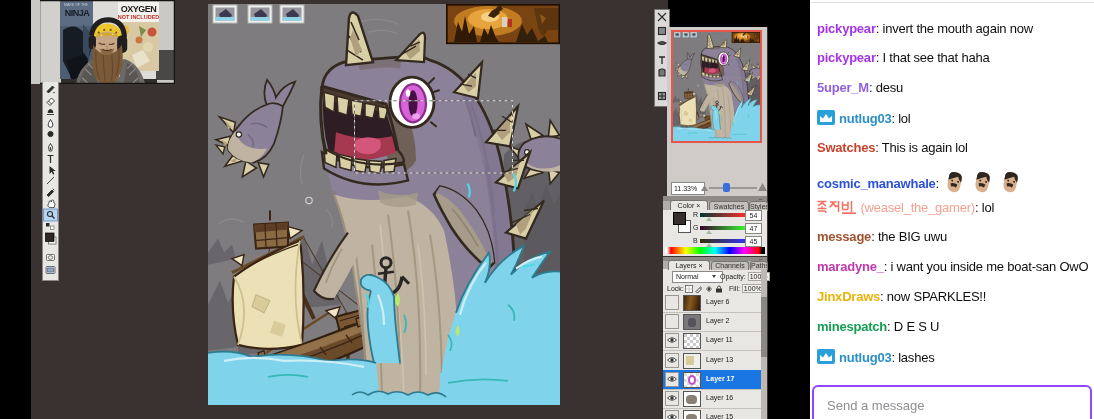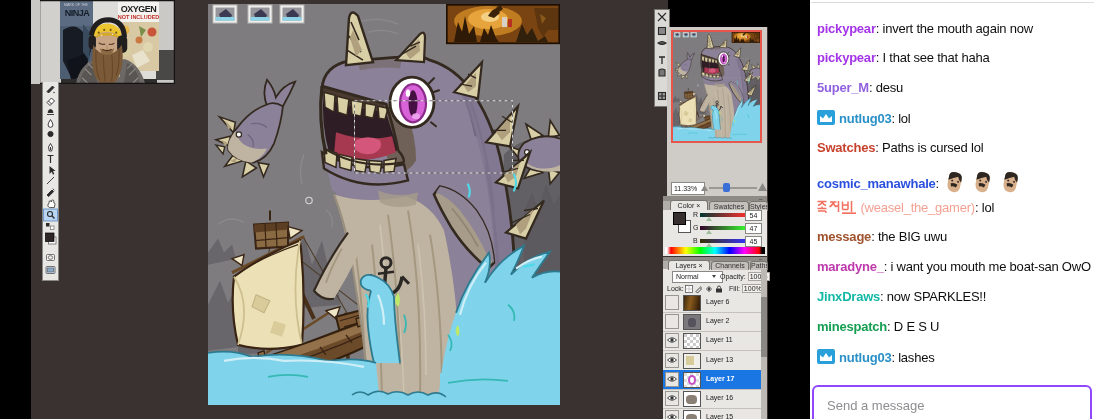--- a/index.html
+++ b/index.html
@@ -626,21 +626,21 @@
 <div class="abs" style="left:810px;top:0;width:284px;height:419px;background:#fff;"></div>
 <div class="abs" style="left:811px;top:2px;width:283px;height:1px;background:#dcdcdc;"></div>
 <div id="chat" class="abs" style="left:810px;top:0;width:284px;height:419px;font-size:13px;color:#0e0e10;letter-spacing:-0.22px;">
     <div style="position: absolute; left: 7px; top: 20.5px; width: 280px; line-height: 16px; white-space: nowrap;"><b style="color:#a434e8">pickypear</b><span>: invert the mouth again now</span></div>
     <div style="position: absolute; left: 7px; top: 50.35px; width: 280px; line-height: 16px; white-space: nowrap;"><b style="color:#a434e8">pickypear</b><span>: I that see that haha</span></div>
     <div style="position: absolute; left: 7px; top: 80.2px; width: 280px; line-height: 16px; white-space: nowrap;"><b style="color:#9061e0">5uper_M</b><span>: desu</span></div>
     <div style="position: absolute; left: 7px; top: 110.05px; width: 280px; line-height: 16px; white-space: nowrap;"><svg width="18" height="15" viewBox="0 0 18 15" style="vertical-align:-2px;margin-right:4px;">
         <rect width="18" height="15" rx="2" fill="#2aa0db"></rect>
         <path d="M3 12 V6 l3 2.5 L9 4 l3 4.5 L15 6 v6 z" fill="#fff"></path>
       </svg><b style="color:#2a90c8">nutlug03</b><span>: lol</span></div>
-    <div style="position: absolute; left: 7px; top: 139.9px; width: 280px; line-height: 16px; white-space: nowrap;"><b style="color:#c8432e">Swatches</b><span>: Paths is cursed lol</span></div>
+    <div style="position: absolute; left: 7px; top: 139.9px; width: 280px; line-height: 16px; white-space: nowrap;"><b style="color:#c8432e">Swatches</b><span>: This is again lol</span></div>
     <div style="position: absolute; left: 7px; top: 169.75px; width: 280px; line-height: 16px; white-space: nowrap;"><b style="color:#2b50de">cosmic_manawhale</b><span>:</span> <svg width="25" height="25" viewBox="0 0 25 25" style="vertical-align:-7px;margin-right:3px;">
         <g transform="rotate(12 12 12)">
           <path d="M6 6 Q6 2 12 2 Q19 2 19 8 L19 16 Q19 22 13 22 Q7 22 6 15 z" fill="#d9b08c"></path>
           <path d="M6 8 Q5 2 12 2 Q19 2 19 8 L19 11 Q16 9 15 6 Q11 8 6 11 z" fill="#2e2620"></path>
           <path d="M9 14 q3 -2 7 0 l-1 3 q-3 -1 -5 0 z" fill="#2e2620"></path>
           <circle cx="10" cy="11" r="1" fill="#2e2620"></circle>
           <circle cx="16" cy="11" r="1" fill="#2e2620"></circle>
         </g>
       </svg><svg width="25" height="25" viewBox="0 0 25 25" style="vertical-align:-7px;margin-right:3px;">
         <g transform="rotate(12 12 12)">
@@ -661,22 +661,22 @@
       </svg></div>
     <div style="position: absolute; left: 7px; top: 199.6px; width: 280px; line-height: 16px; white-space: nowrap;"><svg width="40" height="14" viewBox="0 0 40 14" style="vertical-align:-2px;">
         <g stroke="#f2705f" stroke-width="1.5" fill="none">
           <path d="M0.5 1.5 h9 M5 1.5 q0 2.5 -4 4 M5.5 2.5 q0.5 2 3.5 3 M5 6.5 v2 M0.5 8.5 h9 M1 11 h7 q1 0 1 2"></path>
           <path d="M13 2 h6.5 M16 2 q0 3 -3.5 5 M16.5 3 q0.5 2.5 3 4 M21.5 1 v11 M21.5 6 h-2.5"></path>
           <path d="M25.5 1.5 v8 M31 1.5 v8 M25.5 5 h5.5 M25.5 9.5 h5.5 M34.5 1 v11"></path>
           <path d="M25 13.2 h14" stroke-width="1.7"></path>
         </g>
       </svg><span style="color:#f4a193"> (weasel_the_gamer)</span><span>: lol</span></div>
     <div style="position: absolute; left: 7px; top: 229.45px; width: 280px; line-height: 16px; white-space: nowrap;"><b style="color:#a0522d">message</b><span>: the BIG uwu</span></div>
-    <div style="position: absolute; left: 7px; top: 259.3px; width: 280px; line-height: 16px; white-space: nowrap;"><b style="color:#be39ac">maradyne_</b><span>: i want you mouth me boat-san OwO</span></div>
-    <div style="position: absolute; left: 7px; top: 289.15px; width: 280px; line-height: 16px; white-space: nowrap;"><b style="color:#14b8a6">JinxDraws</b><span>: now SPARKLES!!</span></div>
+    <div style="position: absolute; left: 7px; top: 259.3px; width: 280px; line-height: 16px; white-space: nowrap;"><b style="color:#be39ac">maradyne_</b><span>: i want you inside me boat-san OwO</span></div>
+    <div style="position: absolute; left: 7px; top: 289.15px; width: 280px; line-height: 16px; white-space: nowrap;"><b style="color:#eab308">JinxDraws</b><span>: now SPARKLES!!</span></div>
     <div style="position: absolute; left: 7px; top: 319px; width: 280px; line-height: 16px; white-space: nowrap;"><b style="color:#149e52">minespatch</b><span>: D E S U</span></div>
     <div style="position: absolute; left: 7px; top: 348.85px; width: 280px; line-height: 16px; white-space: nowrap;"><svg width="18" height="15" viewBox="0 0 18 15" style="vertical-align:-2px;margin-right:4px;">
         <rect width="18" height="15" rx="2" fill="#2aa0db"></rect>
         <path d="M3 12 V6 l3 2.5 L9 4 l3 4.5 L15 6 v6 z" fill="#fff"></path>
       </svg><b style="color:#2a90c8">nutlug03</b><span>: lashes</span></div>
   </div>
 
 <div class="abs" style="left:812px;top:385px;width:276px;height:40px;border:2px solid #9147ff;border-radius:6px;background:#fff;"></div>
 <div class="abs" style="left:827px;top:398px;font-size:13px;color:#8e8e92;">Send a message</div>
 

